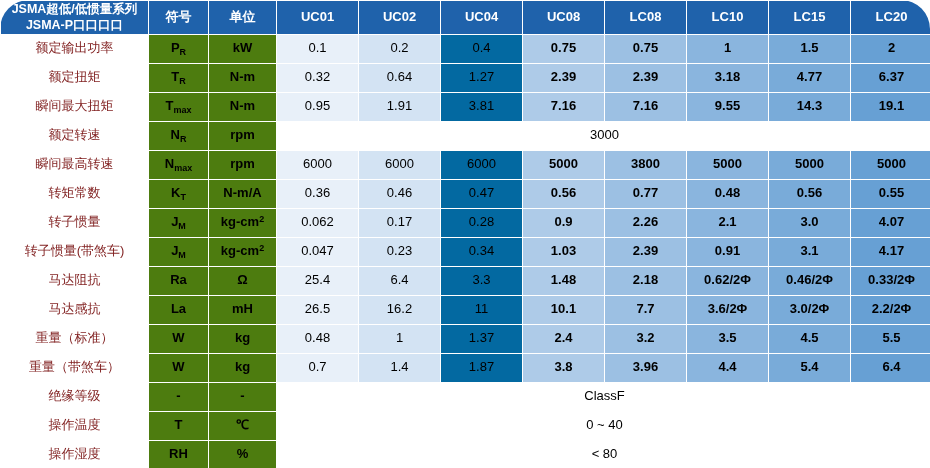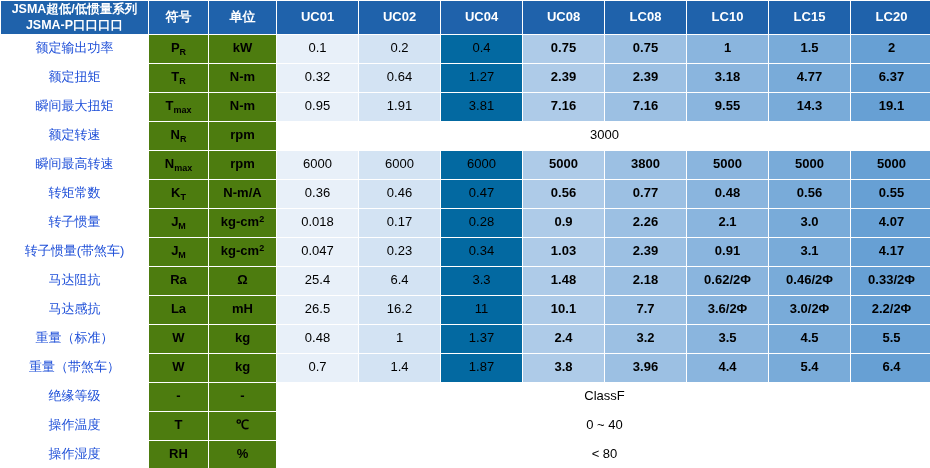--- a/index.html
+++ b/index.html
@@ -9,20 +9,21 @@
   }
   body {
     font-family: "Liberation Sans", sans-serif;
   }
   #spec-wrap {
     width: 930px;
     height: 468px;
     position: relative;
     overflow: hidden;
     background: #ffffff;
+    border-radius: 29px;
   }
   table.spec {
     border-collapse: collapse;
     width: 930px;
     table-layout: fixed;
   }
   table.spec td, table.spec th {
     border: 1px solid #ffffff;
     text-align: center;
     vertical-align: middle;
@@ -44,21 +45,21 @@
   }
   thead th.corner {
     font-size: 12.5px;
     line-height: 1.3;
     text-align: center;
     padding: 0 2px;
   }
   
   td.rowlabel {
     background: #ffffff;
-    color: #1d4ed8;
+    color: #7f1d1d;
     border: 1px solid #1f62ab;
     border-left: 1px solid #1f62ab;
     font-size: 13.5px;
     font-weight: normal;
   }
   td.sym, td.unit {
     background: #4d7c0f;
     color: #000000;
     border: 1px solid #1f62ab;
     font-size: 13.5px;
@@ -209,21 +210,21 @@
           <td class="d c3 bold">0.56</td>
           <td class="d c4 bold">0.77</td>
           <td class="d c5 bold">0.48</td>
           <td class="d c6 bold">0.56</td>
           <td class="d c7 bold">0.55</td>
         </tr>
         <tr>
           <td class="rowlabel">转子惯量</td>
           <td class="sym">J<sub>M</sub></td>
           <td class="unit">kg-cm<sup>2</sup></td>
-          <td class="d c0">0.018</td>
+          <td class="d c0">0.062</td>
           <td class="d c1">0.17</td>
           <td class="d c2">0.28</td>
           <td class="d c3 bold">0.9</td>
           <td class="d c4 bold">2.26</td>
           <td class="d c5 bold">2.1</td>
           <td class="d c6 bold">3.0</td>
           <td class="d c7 bold">4.07</td>
         </tr>
         <tr>
           <td class="rowlabel">转子惯量(带煞车)</td>

